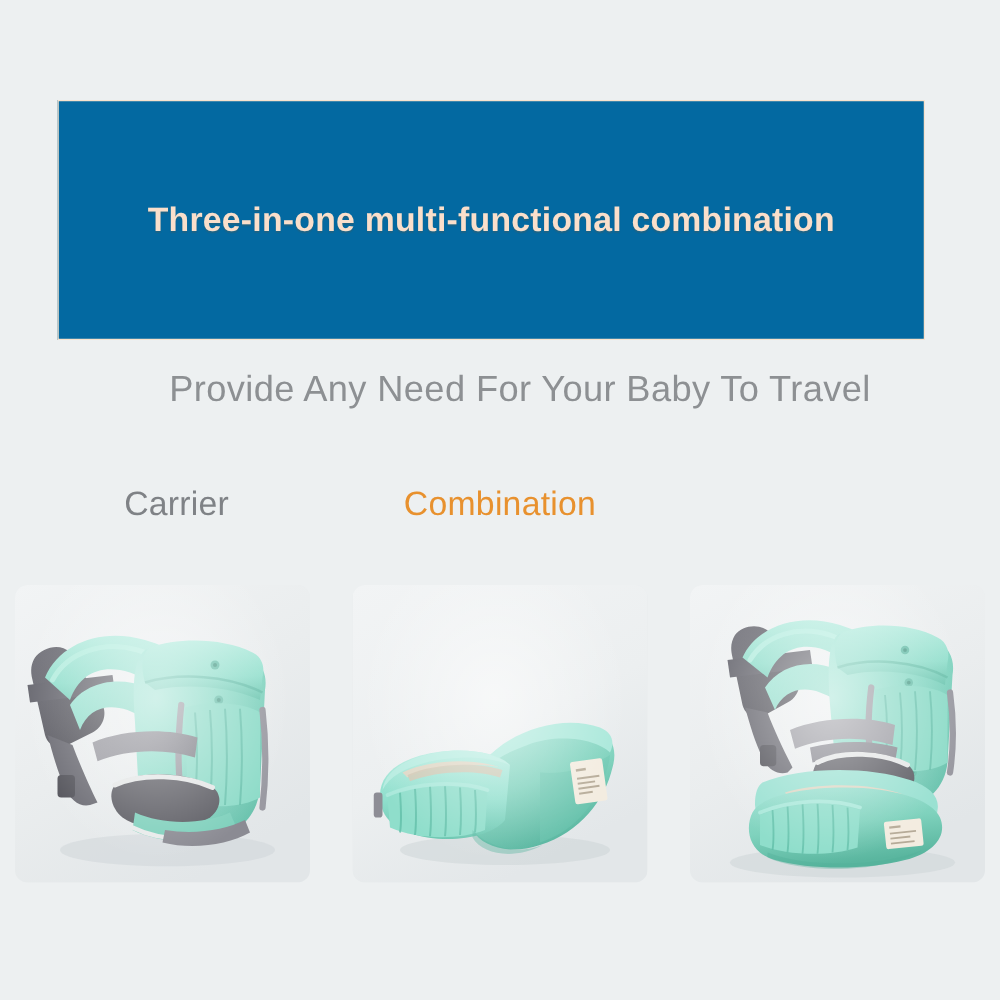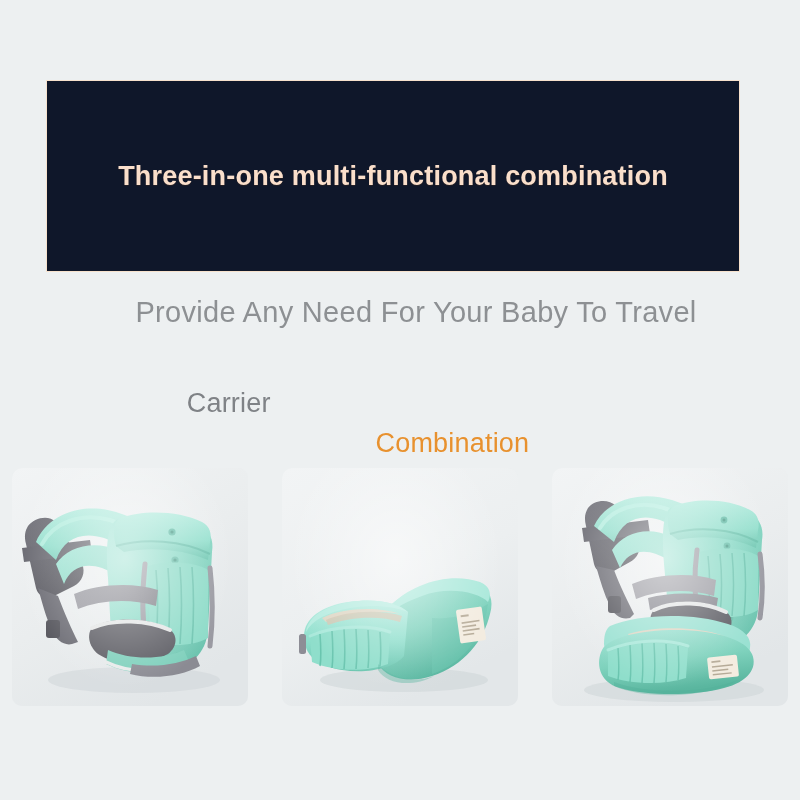--- a/index.html
+++ b/index.html
@@ -15,21 +15,21 @@
     position: relative;
   }
 
   
   .banner {
     position: absolute;
     left: 46px;
     top: 80px;
     width: 694px;
     height: 192px;
-    background: #0f172a;
+    background: #0369a1;
     border: 1px solid #f7e2cd;
     box-sizing: border-box;
     display: flex;
     align-items: center;
     justify-content: center;
   }
   .banner-text {
     color: #fadfcb;
     font-size: 27px;
     font-weight: 600;
@@ -55,27 +55,27 @@
   
   .labels {
     position: absolute;
     left: 12px;
     top: 388px;
     width: 776px;
     display: flex;
   }
   .label-cell {
     width: 33.3333%;
-    text-align: right;
+    text-align: center;
     font-size: 27px;
     font-weight: 400;
     color: #7f8286;
     letter-spacing: 0.2px;
   }
-  .label-cell.accent { color: #e8912e; margin-top: 40px; }
+  .label-cell.accent { color: #e8912e; }
 
   
   .cards {
     position: absolute;
     left: 12px;
     top: 468px;
     width: 776px;
     height: 238px;
     display: flex;
     justify-content: space-between;

